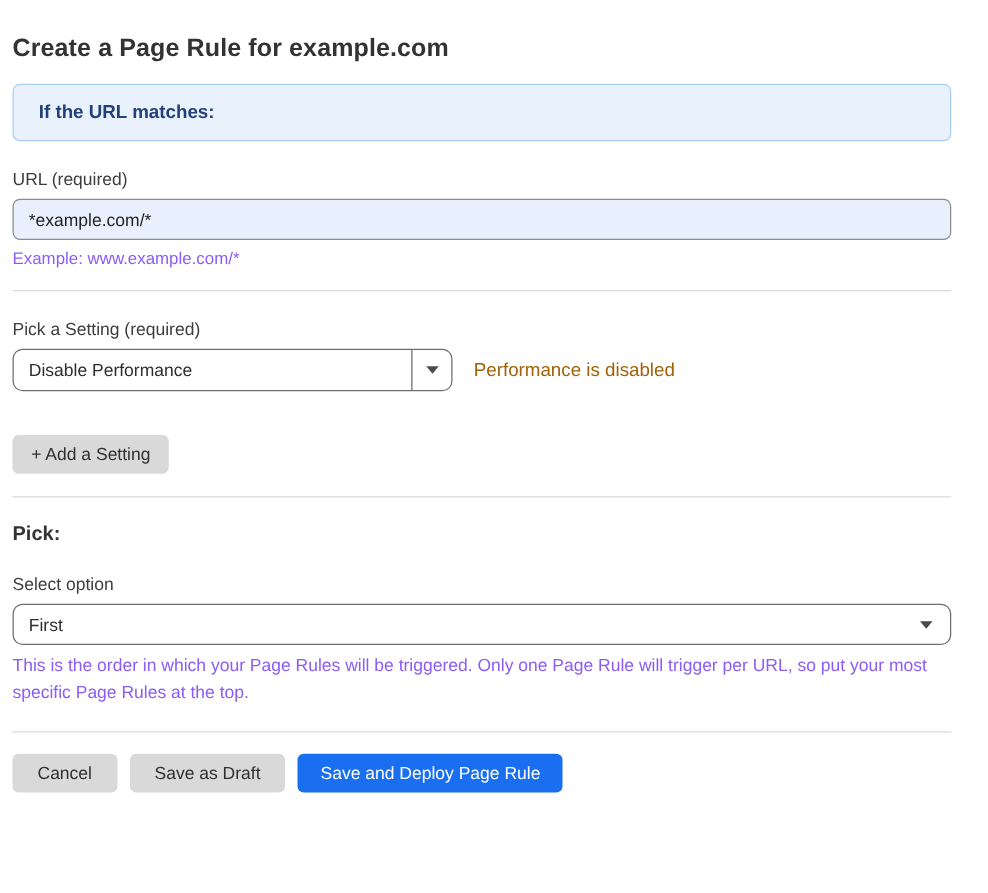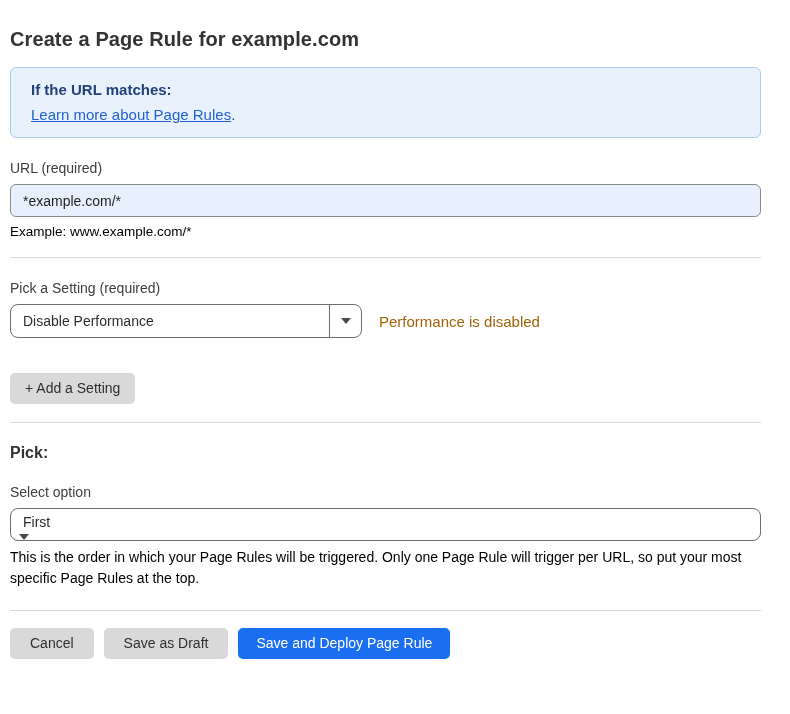--- a/index.html
+++ b/index.html
@@ -40,21 +40,21 @@
     cursor: pointer;
   }
   
   .field-label {
     font-size: 14px;
     color: #3d3d3d;
     margin-top: 22px;
   }
   .helper-text {
     font-size: 13.5px;
-    color: #000000;
+    color: #8b5cf6;
     margin-top: 7px;
   }
   
   .url-input {
     display: block;
     width: 100%;
     margin-top: 8px;
     height: 33px;
     background: #e8f0fe;
     border: 1px solid #8b8b8b;
@@ -136,21 +136,20 @@
     color: #2f2f2f;
   }
   .add-setting-btn { margin-top: 35px; padding: 8px 15px; }
   
   .order-select {
     width: 100%;
     height: 33px;
     margin-top: 8px;
     border-radius: 8px;
     position: relative;
-    flex-direction: column;
   }
   .order-select .select-value { padding-left: 12px; }
   .order-select .plain-arrow {
     display: flex;
     align-items: center;
     padding: 0 14px 0 8px;
   }
   
   .footer-row {
     display: flex;
@@ -167,21 +166,20 @@
 </style>
 </head>
 <body>
 
 <div class="page">
 
   <h1 class="page-title">Create a Page Rule for example.com</h1>
 
   <div class="info-box">
     <div class="info-heading">If the URL matches:</div>
-    <div><a class="info-link">Learn more about Page Rules</a><span>.</span></div>
   </div>
 
   <div class="field-label">URL (required)</div>
   <input class="url-input" type="text" value="*example.com/*" style="">
   <div class="helper-text">Example: www.example.com/*</div>
 
   <hr class="divider">
 
 
   <div class="field-label">Pick a Setting (required)</div>

